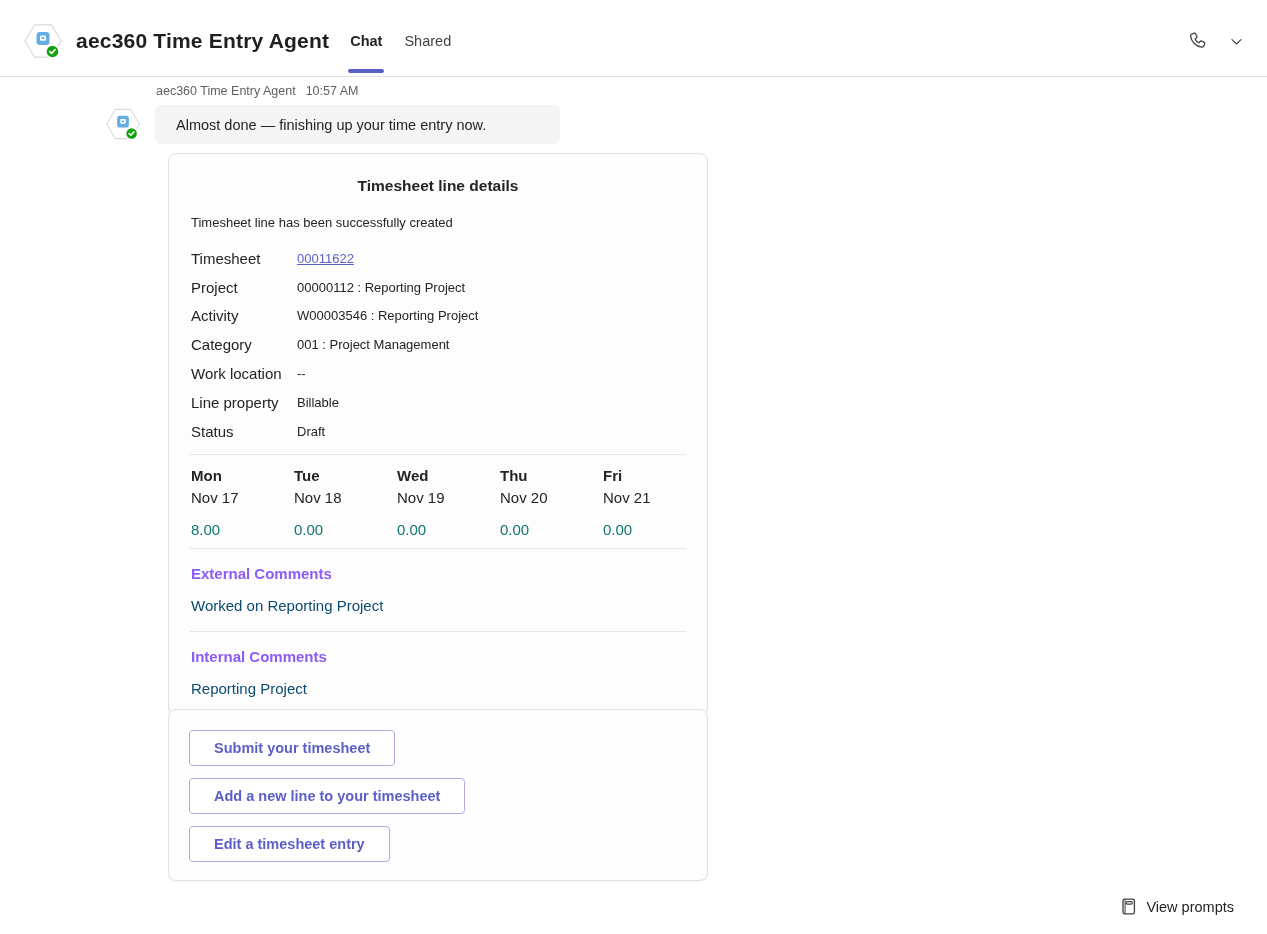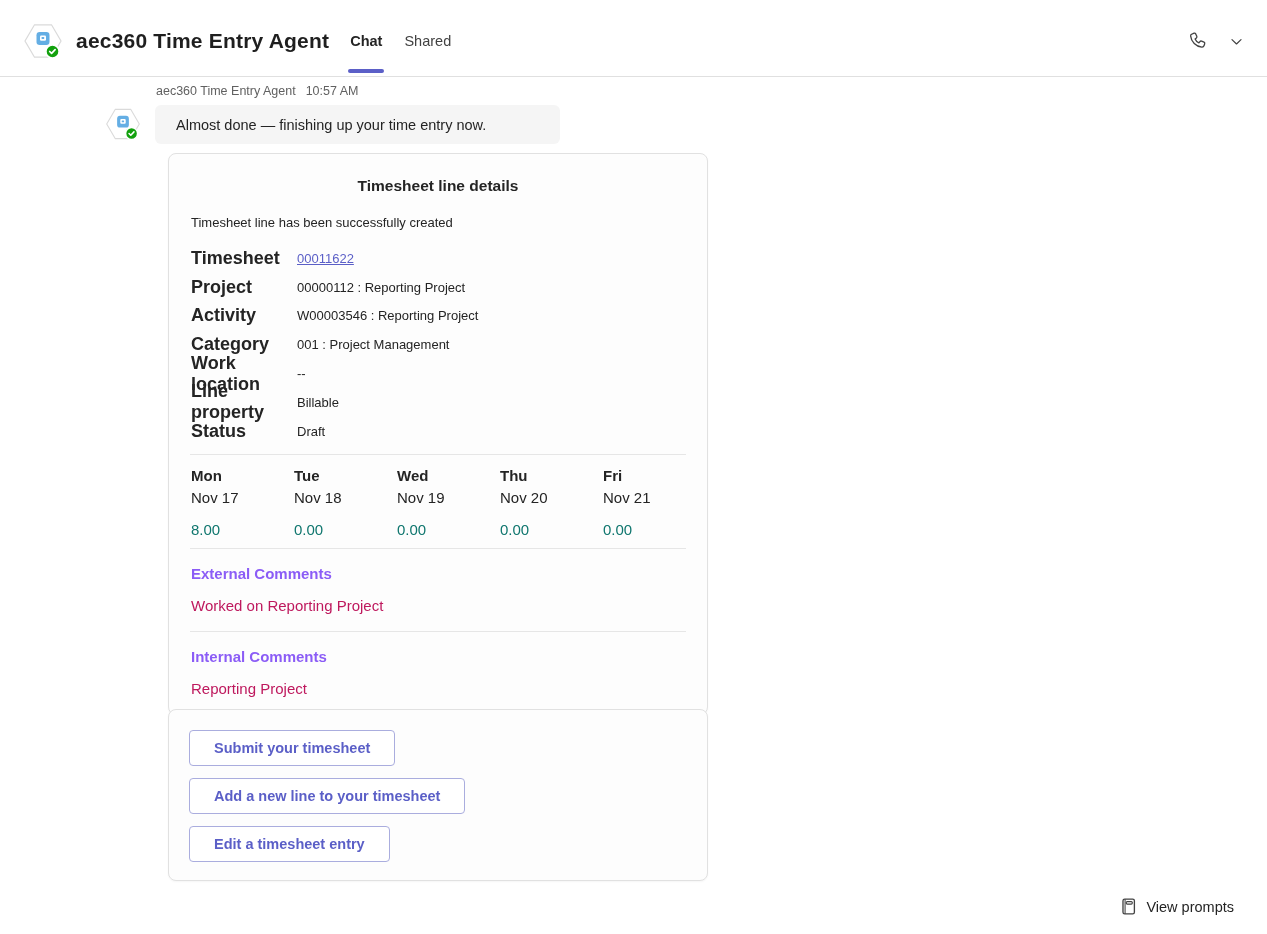--- a/index.html
+++ b/index.html
@@ -35,31 +35,31 @@
           border:1px solid #e1e1e1; border-radius:8px;
           box-shadow:0 1px 2px rgba(0,0,0,0.04); }
   .card1 { top:147px; padding:0 22px; }
   .divider { border:none; border-top:1px solid #e6e6e6; margin:0 -1px; }
 
   .card-title { margin-top:23px; text-align:center; font-size:15.5px; font-weight:bold; color:#242424; }
   .card-subtitle { margin-top:20px; font-size:13px; color:#242424; }
 
   .fields { margin-top:14px; margin-bottom:8px; }
   .field-row { display:flex; height:28.8px; align-items:center; }
-  .field-label { width:106px; flex:0 0 auto; font-size:18px; font-weight:bold; color:#242424; }
+  .field-label { width:106px; flex:0 0 auto; font-size:15px; font-weight:normal; color:#242424; }
   .field-value { font-size:13px; color:#242424; }
   .field-value a { color:#5b5fc7; text-decoration:underline; }
 
   .days { display:grid; grid-template-columns:repeat(5,103px); margin:12px 0 10px 0; }
   .day-name { font-size:15px; font-weight:bold; color:#242424; }
   .day-date { font-size:15px; margin-top:5px; color:#242424; }
   .day-hours { font-size:15px; margin-top:15px; color:#0f766e; }
 
   .comment-head { margin-top:16px; font-size:15px; font-weight:bold; color:#8b5cf6; }
-  .comment-text { margin-top:15px; margin-bottom:17px; font-size:15px; color:#be185d; }
+  .comment-text { margin-top:15px; margin-bottom:17px; font-size:15px; color:#0c4a6e; }
 
   
   .card2 { top:703px; height:172px; padding:20px; display:flex; flex-direction:column;
            align-items:flex-start; gap:12px; }
   .action-btn { background:#fff; border:1px solid #aaadde; border-radius:4px;
                 height:36px; padding:14px 24px; font-family:"Liberation Sans",sans-serif;
                 font-size:14.5px; font-weight:bold; color:#5b5fc7; cursor:pointer;
                 display:flex; align-items:center; }
 
   

